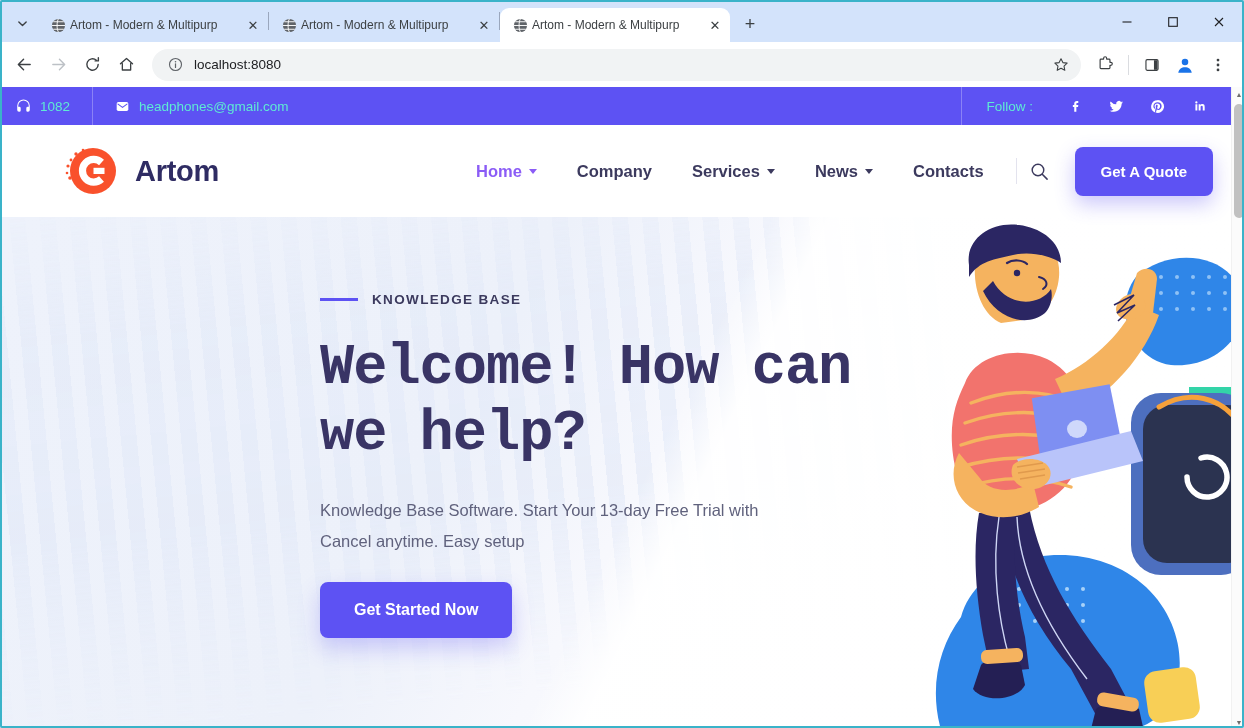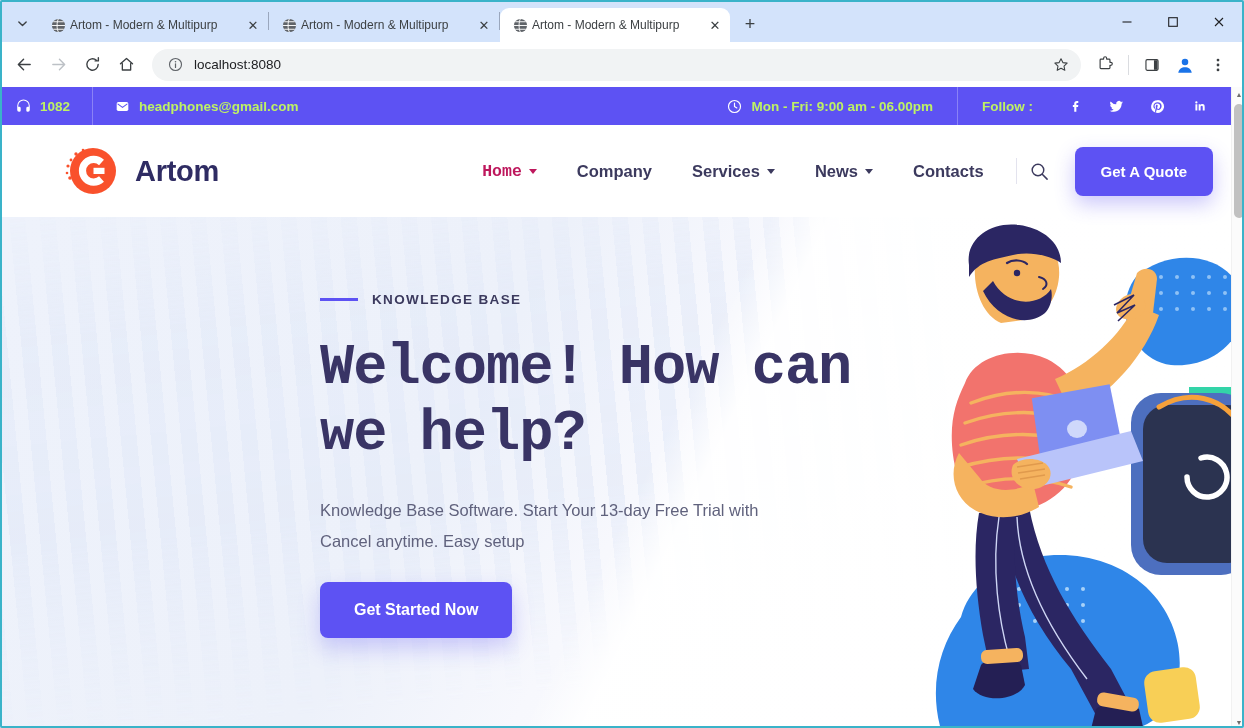--- a/index.html
+++ b/index.html
@@ -185,24 +185,23 @@
     height: 643px;
     overflow: hidden;
   }
 
   
   .topbar {
     height: 38px;
     background: #5d52f3;
     display: flex;
     align-items: flex-end;
-    color: #bef264;
+    color: #5eead4;
     font-size: 13.5px;
     position: relative;
-    font-weight: bold;
   }
   .tb-left { display: flex; align-items: center; height: 38px; }
   .tb-item {
     display: flex; align-items: center; gap: 9px;
     padding: 0 22px;
     height: 38px;
     cursor: pointer;
   }
   .tb-item:first-child { padding-left: 14px; }
   .tb-divider {
@@ -260,21 +259,21 @@
     gap: 0;
   }
   .nav-item {
     display: flex; align-items: center; gap: 7px;
     padding: 0 20px;
     font-size: 16.5px;
     font-weight: 600;
     color: #3c3a5e;
     cursor: pointer;
   }
-  .nav-item.active { color: #be185d; font-family: Liberation Mono, monospace; }
+  .nav-item.active { color: #8b5cf6; }
   .caret {
     width: 0; height: 0;
     border-left: 4.5px solid transparent;
     border-right: 4.5px solid transparent;
     border-top: 5px solid currentColor;
     display: inline-block;
   }
   .nav-sep {
     width: 1px; height: 26px;
     background: #e3e3ee;
@@ -572,29 +571,20 @@
               <svg width="15" height="15" viewBox="0 0 16 16" fill="none">
                   <rect x="1.8" y="3.2" width="12.4" height="9.6" rx="1.8" fill="#fff"></rect>
                   <path d="M3.2 5.4 8 8.9l4.8-3.5" stroke="#5d52f3" stroke-width="1.15" stroke-linecap="round" stroke-linejoin="round"></path>
                 </svg>
             </span>
             <span>headphones@gmail.com</span>
           </div>
         </div>
 
         <div class="tb-right">
-          <div class="tb-hours">
-            <span>
-              <svg width="15" height="15" viewBox="0 0 16 16">
-                  <circle cx="8" cy="8" r="6.4" fill="none" stroke="#fff" stroke-width="1.25"></circle>
-                  <path d="M8 4.4V8l2.5 1.6" stroke="#fff" stroke-width="1.25" stroke-linecap="round" stroke-linejoin="round" fill="none"></path>
-                </svg>
-            </span>
-            <span>Mon - Fri: 9:00 am - 06.00pm</span>
-          </div>
           <div class="tb-divider"></div>
           <div class="tb-follow">
             <span class="flabel">Follow :</span>
             <span class="soc">
               <svg width="14" height="14" viewBox="0 0 16 16" fill="#fff">
                   <path d="M10.6 2.4H9c-1.8 0-3 1.2-3 3.1v1.4H4.4v2.3H6v5.4h2.4V9.2h1.9l.35-2.3H8.4V5.8c0-.65.3-1.1 1.1-1.1h1.1z"></path>
                 </svg>
             </span>
             <span class="soc">
               <svg width="15" height="15" viewBox="0 0 16 16" fill="#fff">

